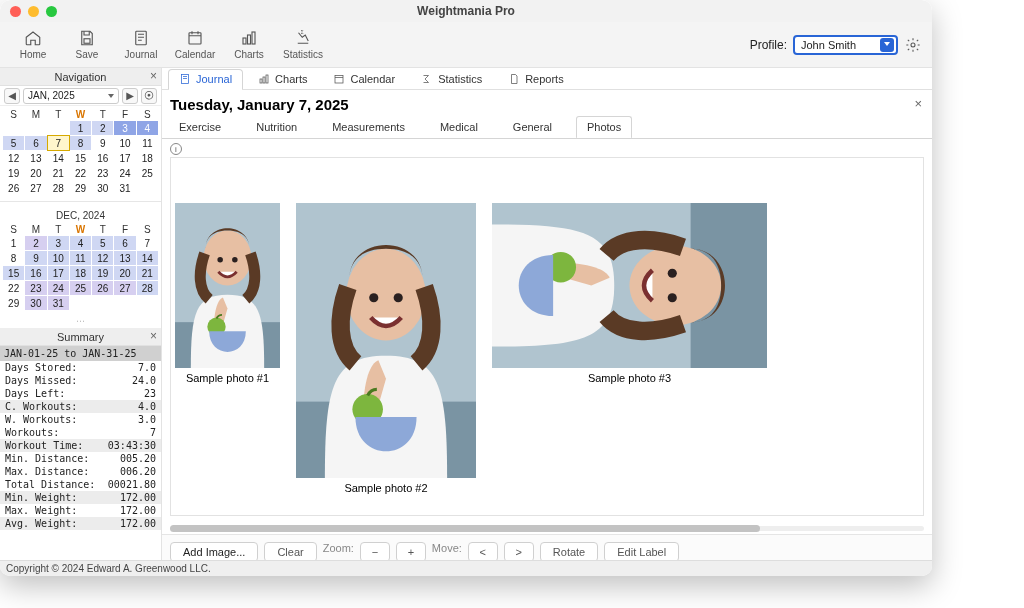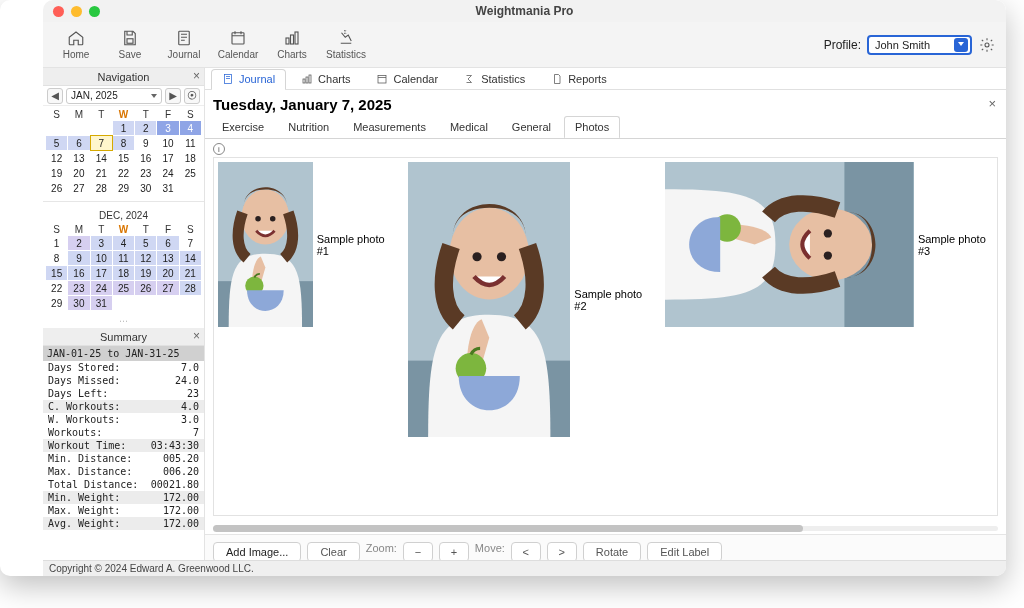--- a/index.html
+++ b/index.html
@@ -1,17 +1,17 @@
 <!DOCTYPE html>
 <html><head>
 <meta charset="utf-8">
 <style>
   * { box-sizing: border-box; margin: 0; padding: 0; }
   html, body { width: 1024px; height: 608px; font-family: -apple-system, "Helvetica Neue", Arial, sans-serif; font-size: 11px; color: #222; background:#fff; overflow:hidden;}
-  .window { position:relative; width:1006px; height:576px; margin:0; border-radius:10px; box-shadow:0 10px 30px rgba(0,0,0,.25); background:#fff; overflow:hidden;padding-left:43px; }
+  .window { position:relative; width:932px; height:576px; margin:0; border-radius:10px; box-shadow:0 10px 30px rgba(0,0,0,.25); background:#fff; overflow:hidden; }
   
   .titlebar { height:22px; background:#f2f2f2; border-top-left-radius:10px; border-top-right-radius:10px; display:flex; align-items:center; position:relative; }
   .traffic { display:flex; gap:7px; margin-left:10px; }
   .dot { width:11px; height:11px; border-radius:50%; }
   .dot.red{background:#ff5f57;} .dot.yellow{background:#febc2e;} .dot.green{background:#28c840;}
   .titlebar .title{ position:absolute; left:0; right:0; text-align:center; font-weight:600; font-size:12px; color:#444;}
   
   .toolbar { height:46px; background:#f4f4f4; border-bottom:1px solid #e3e3e3; display:flex; align-items:center; padding:0 10px; gap:8px;}
   .tb-btn { display:flex; flex-direction:column; align-items:center; justify-content:center; width:46px; height:42px; color:#555; font-size:10px; gap:2px; }
   .tb-btn svg { width:18px; height:18px; stroke:#555; fill:none; stroke-width:1.5; }
@@ -56,30 +56,30 @@
   .main{ flex:1; display:flex; flex-direction:column; overflow:hidden; }
   .main-tabs{ height:22px; display:flex; align-items:flex-end; border-bottom:1px solid #e0e0e0; gap:4px; padding-left:6px; background:#fff;}
   .mtab{ display:flex; align-items:center; gap:5px; padding:3px 10px 4px; font-size:11px; color:#333; border:1px solid transparent; border-bottom:none; border-top-left-radius:4px; border-top-right-radius:4px;}
   .mtab.active{ border-color:#d5d5d5; background:#fff; position:relative; color:#2965d6;}
   .mtab.active::after{content:""; position:absolute; left:0; right:0; bottom:-1px; height:2px; background:#fff;}
   .mtab svg{ width:12px; height:12px; stroke:#555; fill:none; stroke-width:1.5;}
   .mtab.active svg{ stroke:#2965d6;}
   .main-header{ display:flex; justify-content:space-between; padding:6px 10px 0 8px;}
   .main-header h1{ font-size:15px; font-weight:700; color:#000;}
   .main-header .close-x{ font-size:13px; color:#666;}
-  .sub-tabs{ display:flex; gap:2px; padding:3px 6px 0 6px;}
+  .sub-tabs{ display:flex; gap:13px; padding:3px 6px 0 6px;}
   .stab{ padding:4px 10px; font-size:11px; color:#333; border:1px solid transparent; border-bottom:2px solid transparent;}
   .stab.active{ border:1px solid #d5d5d5; border-bottom:2px solid #fff; background:#fff; border-top-left-radius:3px;border-top-right-radius:3px;}
   .sub-tabs-border{ height:1px; background:#d5d5d5; margin-top:-1px;}
   .info-row{ display:flex; gap:6px; padding:4px 8px 0 8px; color:#555; align-items:center;}
   .info-row .i-icon{ width:12px; height:12px; border:1px solid #888; border-radius:50%; font-size:8px; display:flex;align-items:center;justify-content:center;}
   .photos-label{ padding:2px 8px; font-weight:600; font-size:11px;}
   .photo-area{ flex:1; margin:2px 8px 4px 8px; border:1px solid #e2e2e2; background:#fff; overflow:auto; padding:4px;}
   .photo-row{ display:flex; align-items:flex-start; gap:16px;}
-  .photo-item{ display:flex; flex-direction:row; align-items:center; gap:4px;}
+  .photo-item{ display:flex; flex-direction:column; align-items:center; gap:4px;margin-top:41px;}
   .caption{ font-size:11px; color:#000;}
   .photo{ background:#aabdc8; position:relative; overflow:hidden;}
   .photo.p1{ width:105px; height:165px;}
   .photo.p2{ width:180px; height:275px;}
   .photo.p3{ width:275px; height:165px;}
   svg.person{ width:100%; height:100%; }
   .action-bar{ height:26px; display:flex; align-items:center; gap:6px; padding:0 8px; border-top:1px solid #e5e5e5; background:#fbfbfb;}
   .btn{ height:20px; padding:0 12px; border:1px solid #d0d0d0; border-radius:4px; background:#fff; color:#555; display:flex; align-items:center; font-size:11px;margin-top:8px;}
   .btn.enabled{ color:#222;}
   .btn.small{ width:30px; padding:0; justify-content:center;}

